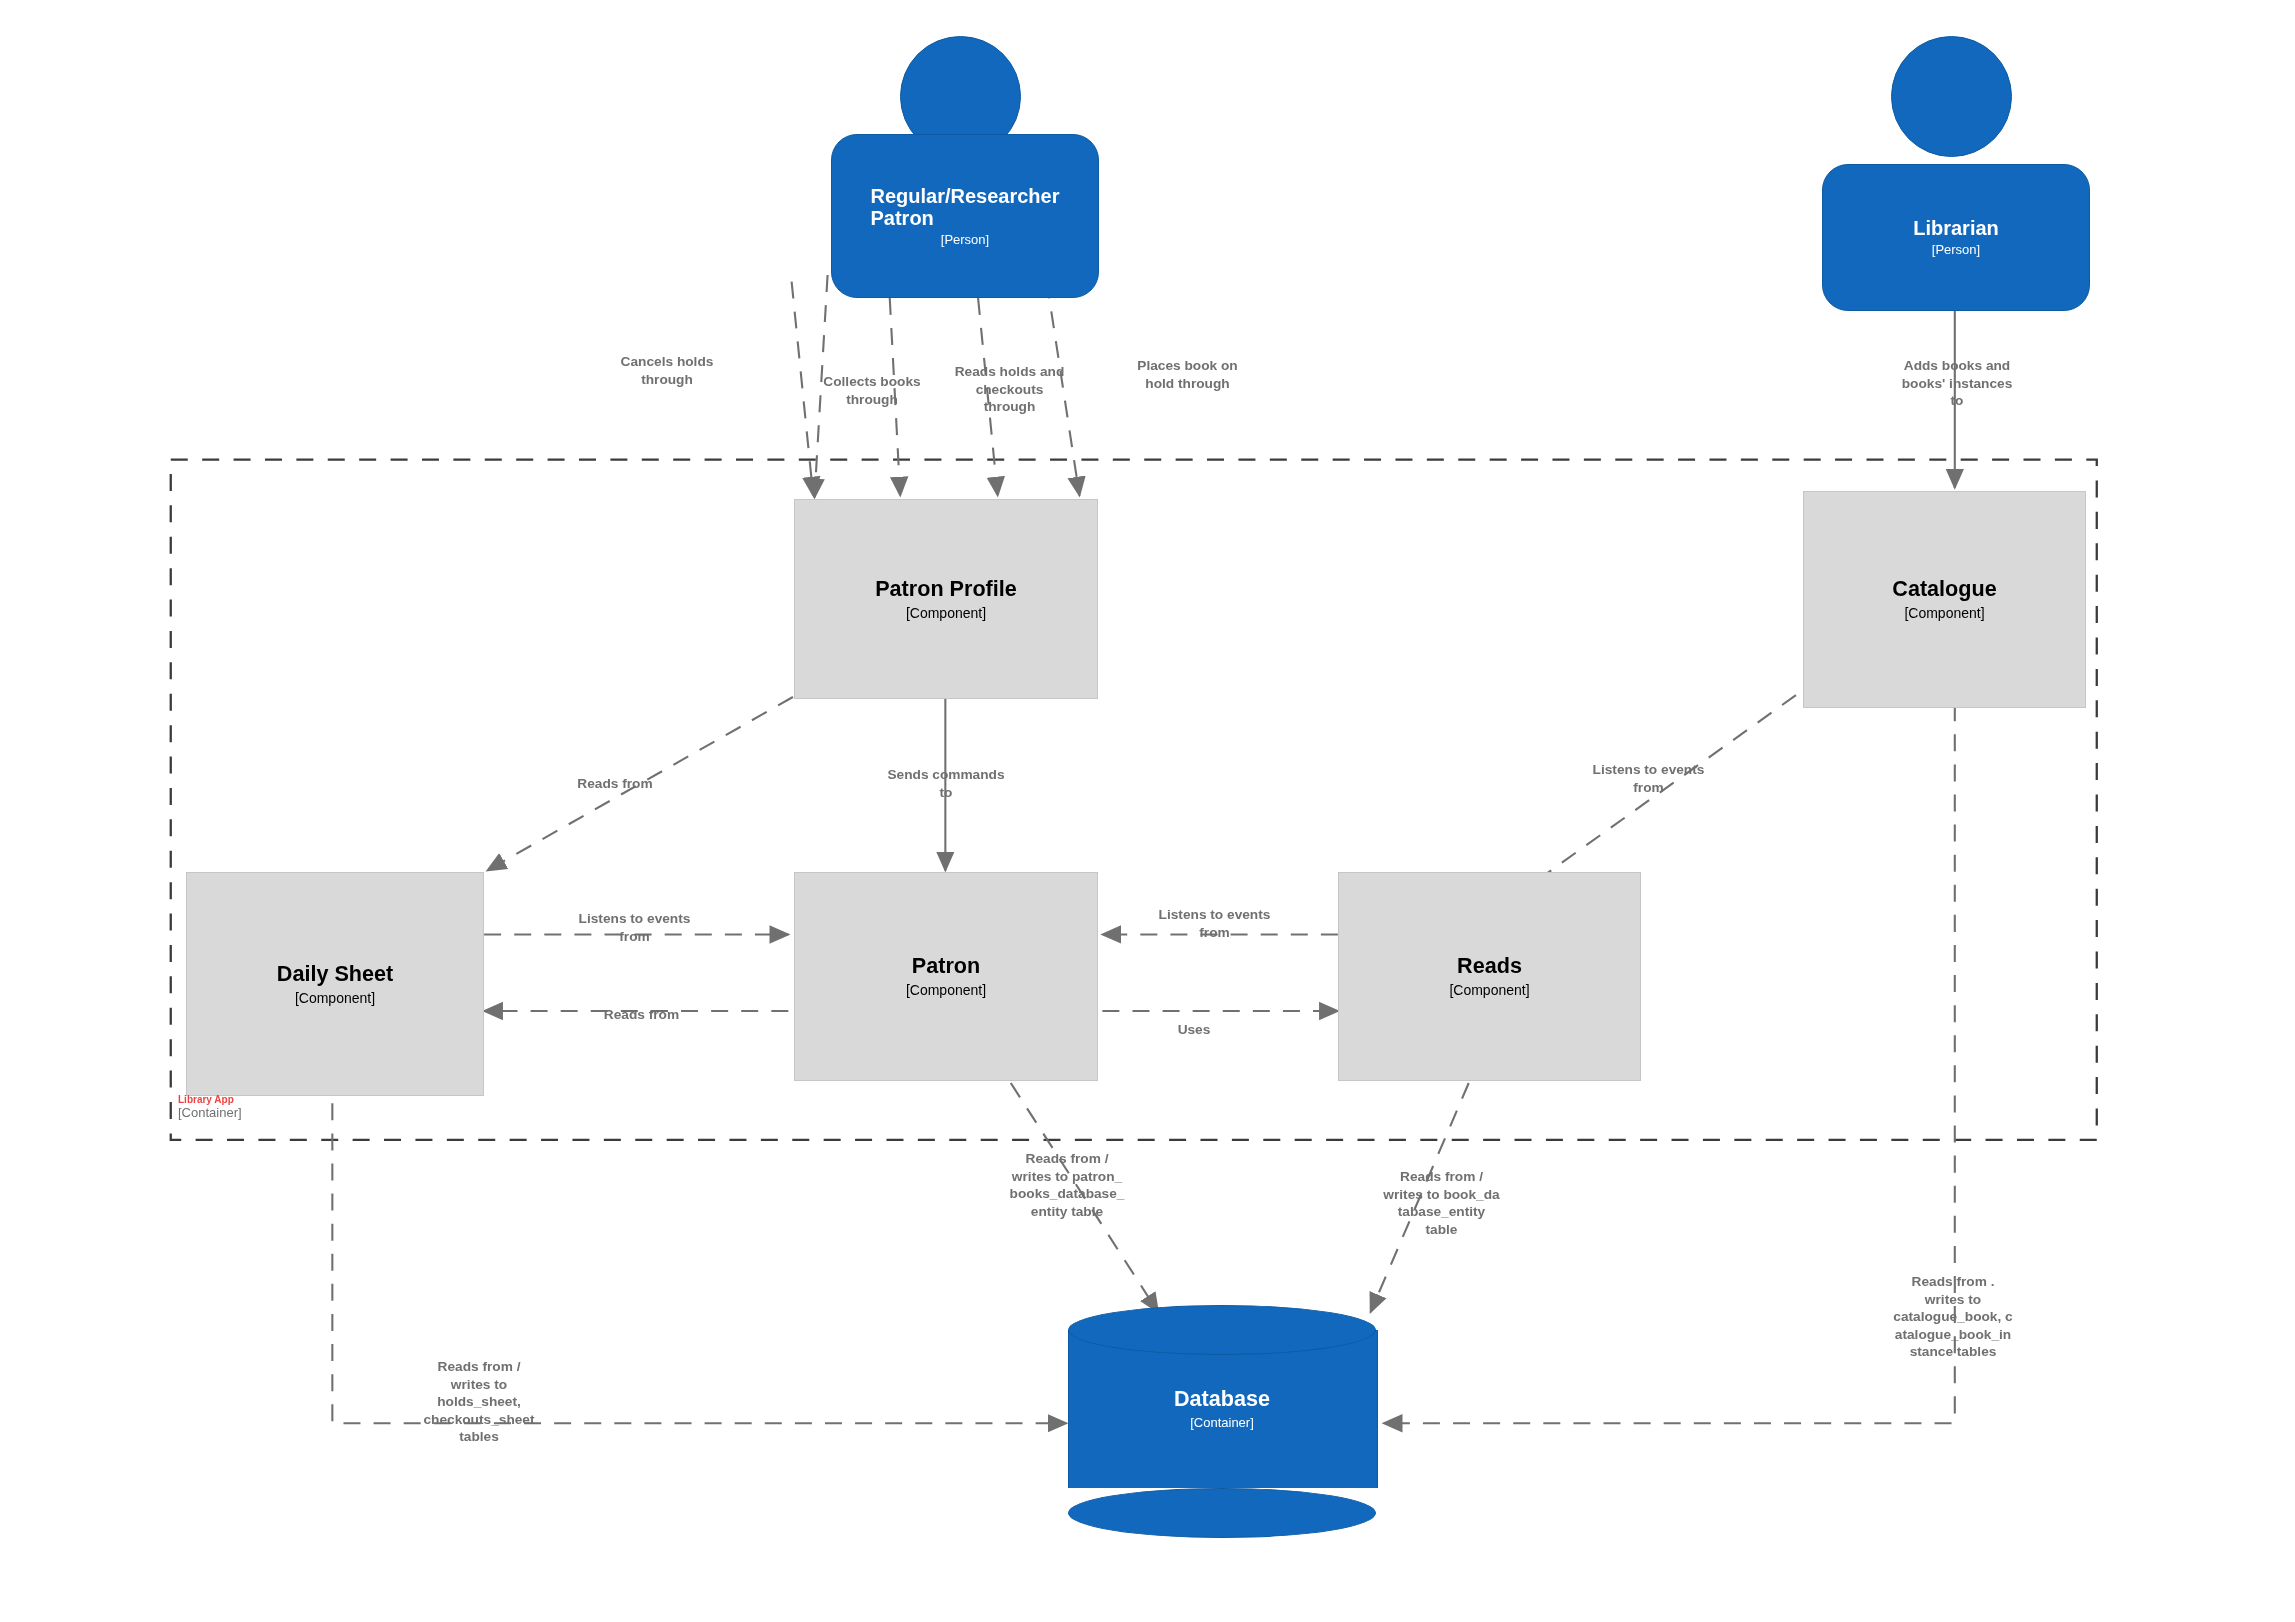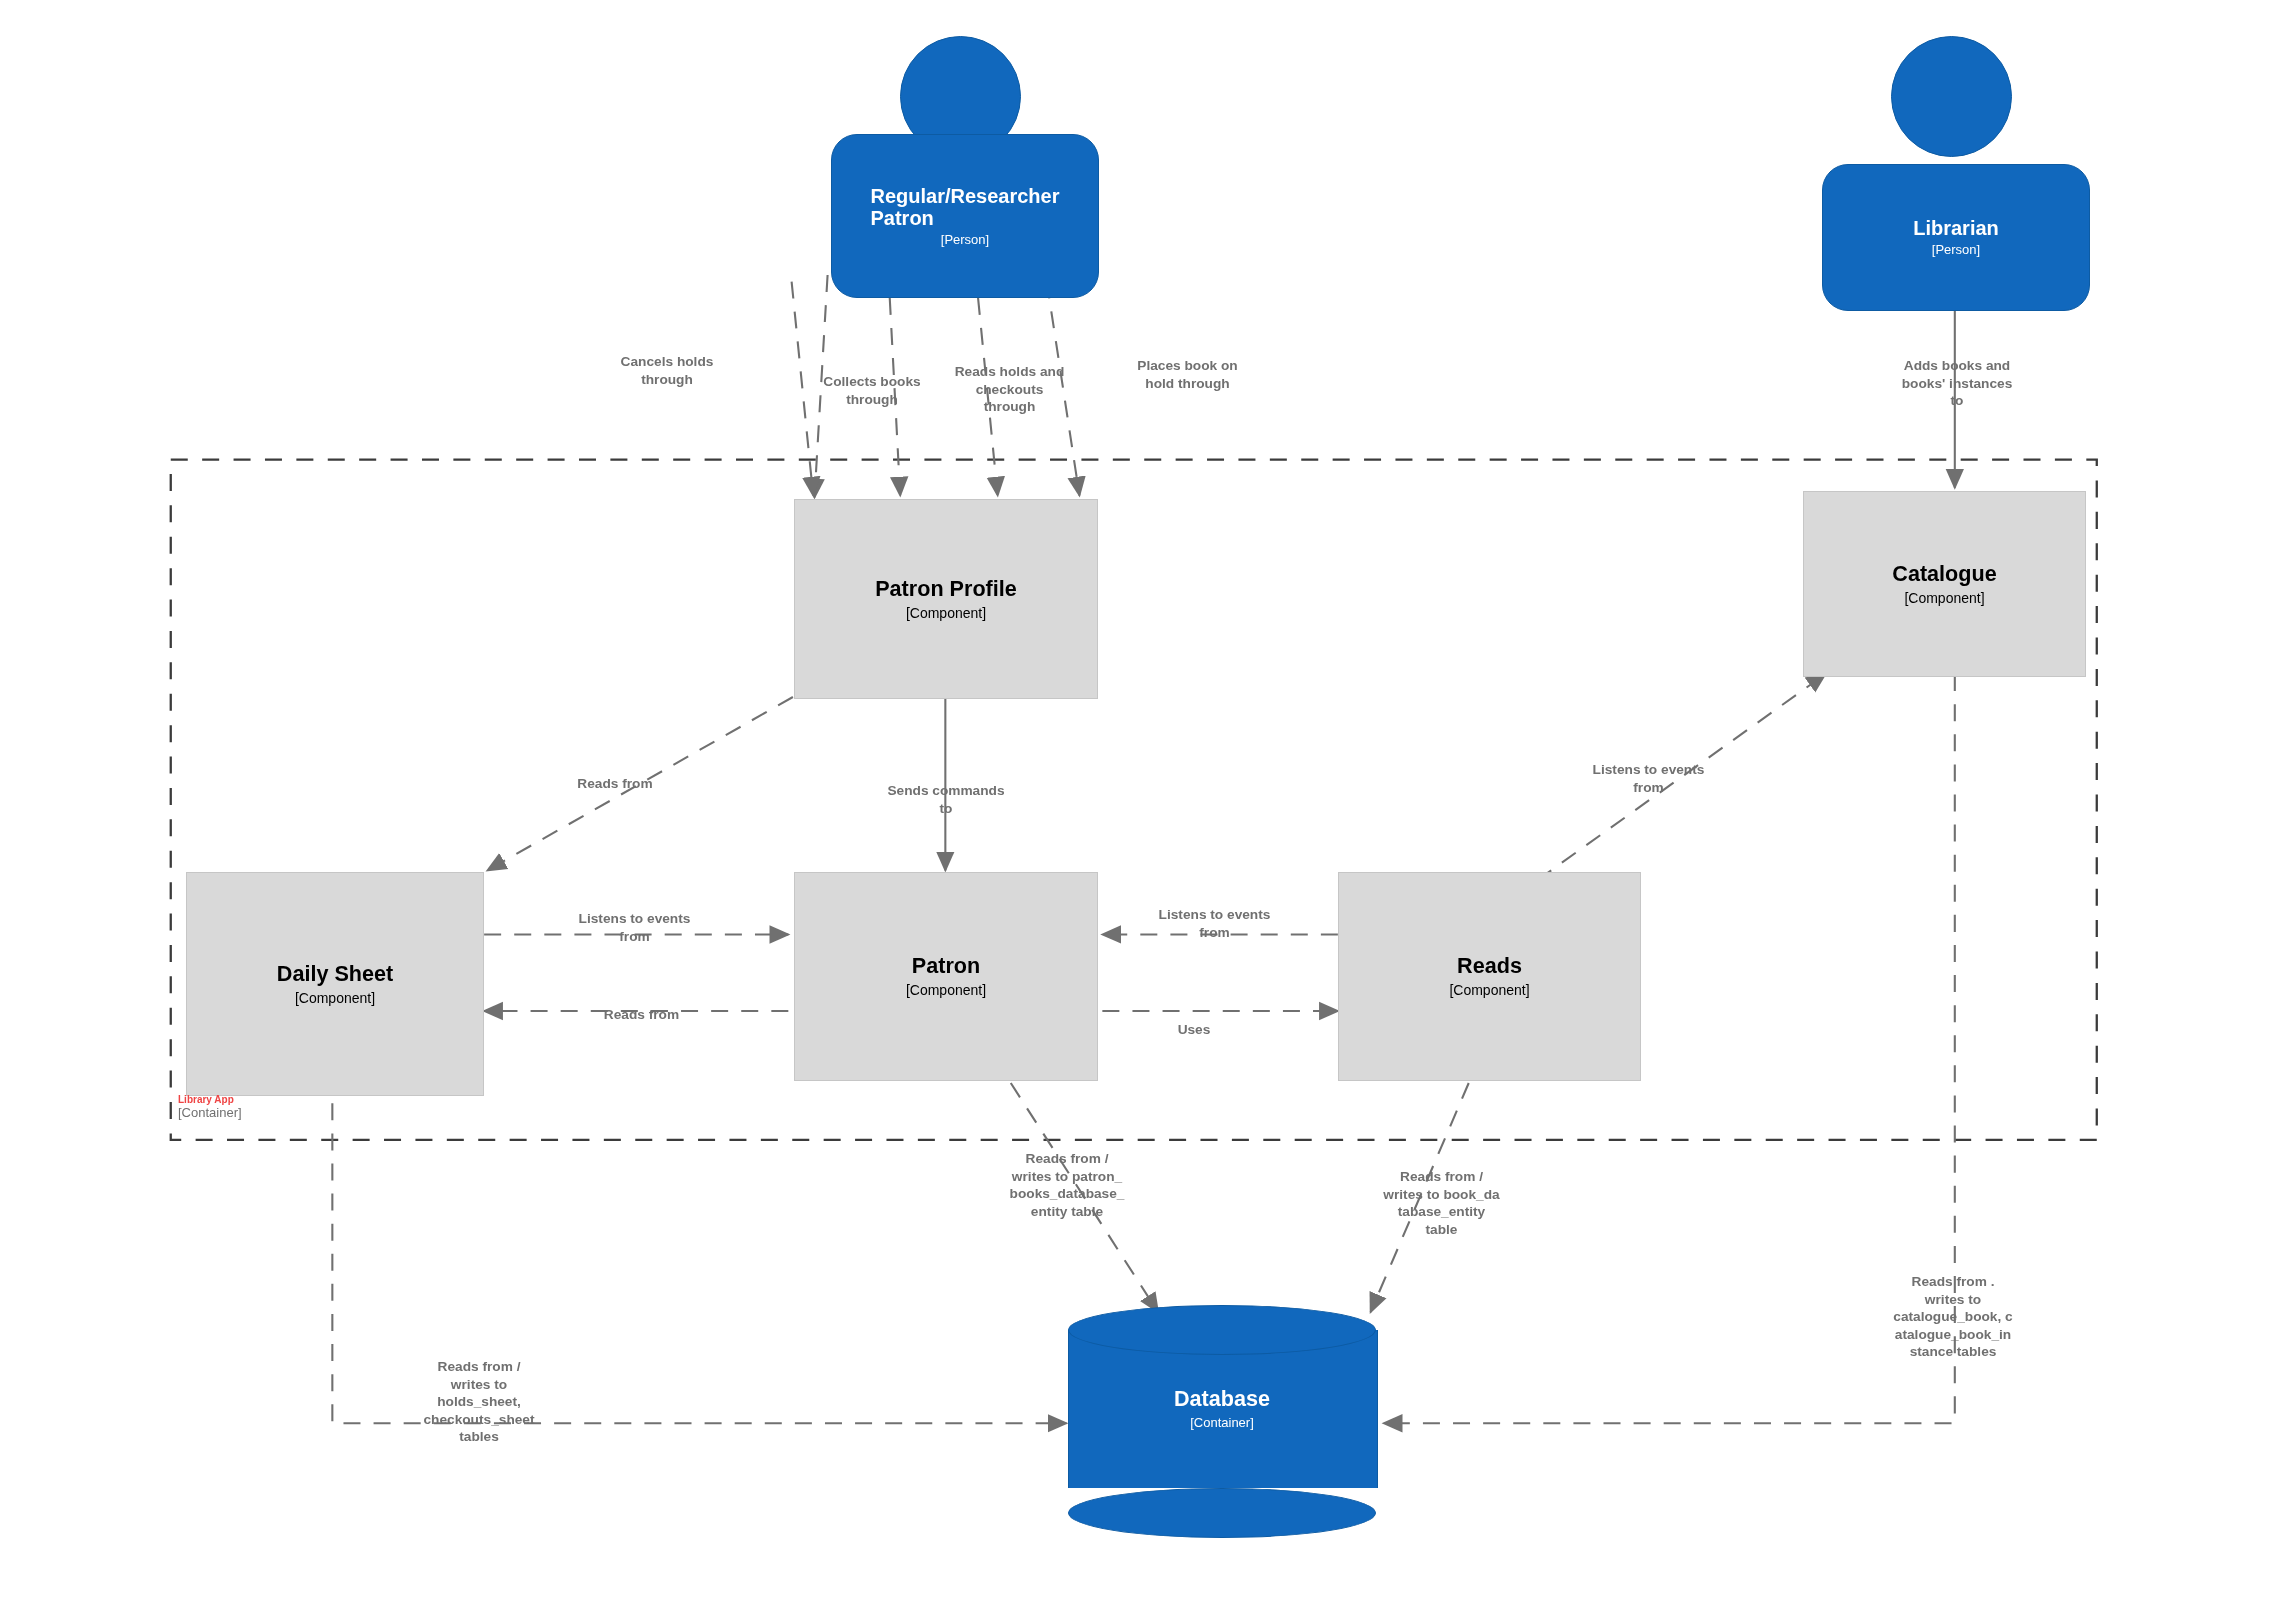--- a/index.html
+++ b/index.html
@@ -112,21 +112,21 @@
       <div class="n-title" style="white-space:pre-line;">Librarian</div>
       <div class="n-sub">[Person]</div>
     </div>
   </div>
 
   <div class="node component" style="left:794px;top:499px;width:304px;height:200px;">
     <div class="n-title">Patron Profile</div>
     <div class="n-sub">[Component]</div>
   </div>
 
-  <div class="node component" style="left:1803px;top:491px;width:283px;height:186px;">
+  <div class="node component" style="left:1803px;top:491px;width:283px;height:217px;">
     <div class="n-title">Catalogue</div>
     <div class="n-sub">[Component]</div>
   </div>
 
   <div class="node component" style="left:186px;top:872px;width:298px;height:224px;">
     <div class="n-title">Daily Sheet</div>
     <div class="n-sub">[Component]</div>
   </div>
 
   <div class="node component" style="left:794px;top:872px;width:304px;height:209px;">
@@ -166,21 +166,21 @@
 
   <div class="elabel" style="left:1112px;top:357px;width:151px;">Places book on
 hold through</div>
 
   <div class="elabel" style="left:1875px;top:357px;width:164px;">Adds books and
 books' instances
 to</div>
 
   <div class="elabel" style="left:543px;top:775px;width:144px;">Reads from</div>
 
-  <div class="elabel" style="left:874px;top:766px;width:144px;margin-top:16px;">Sends commands
+  <div class="elabel" style="left:874px;top:766px;width:144px;">Sends commands
 to</div>
 
   <div class="elabel" style="left:559px;top:910px;width:151px;">Listens to events
 from</div>
 
   <div class="elabel" style="left:576px;top:1006px;width:131px;">Reads from</div>
 
   <div class="elabel" style="left:1139px;top:906px;width:151px;">Listens to events
 from</div>
 

